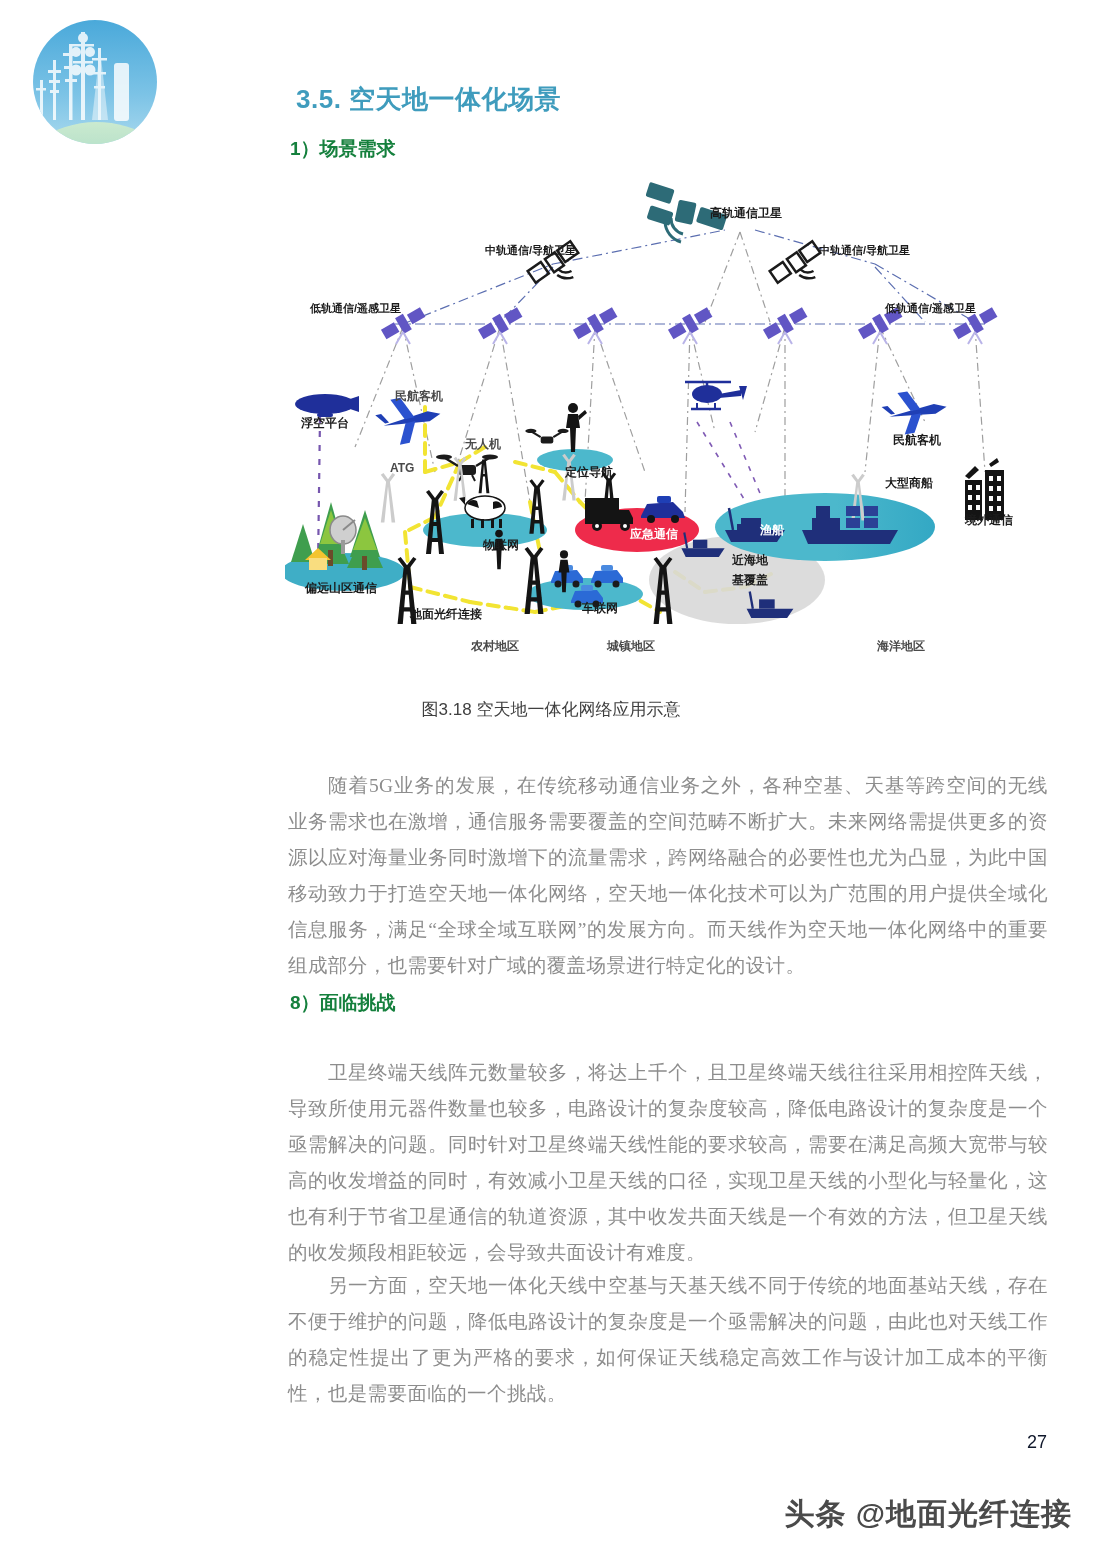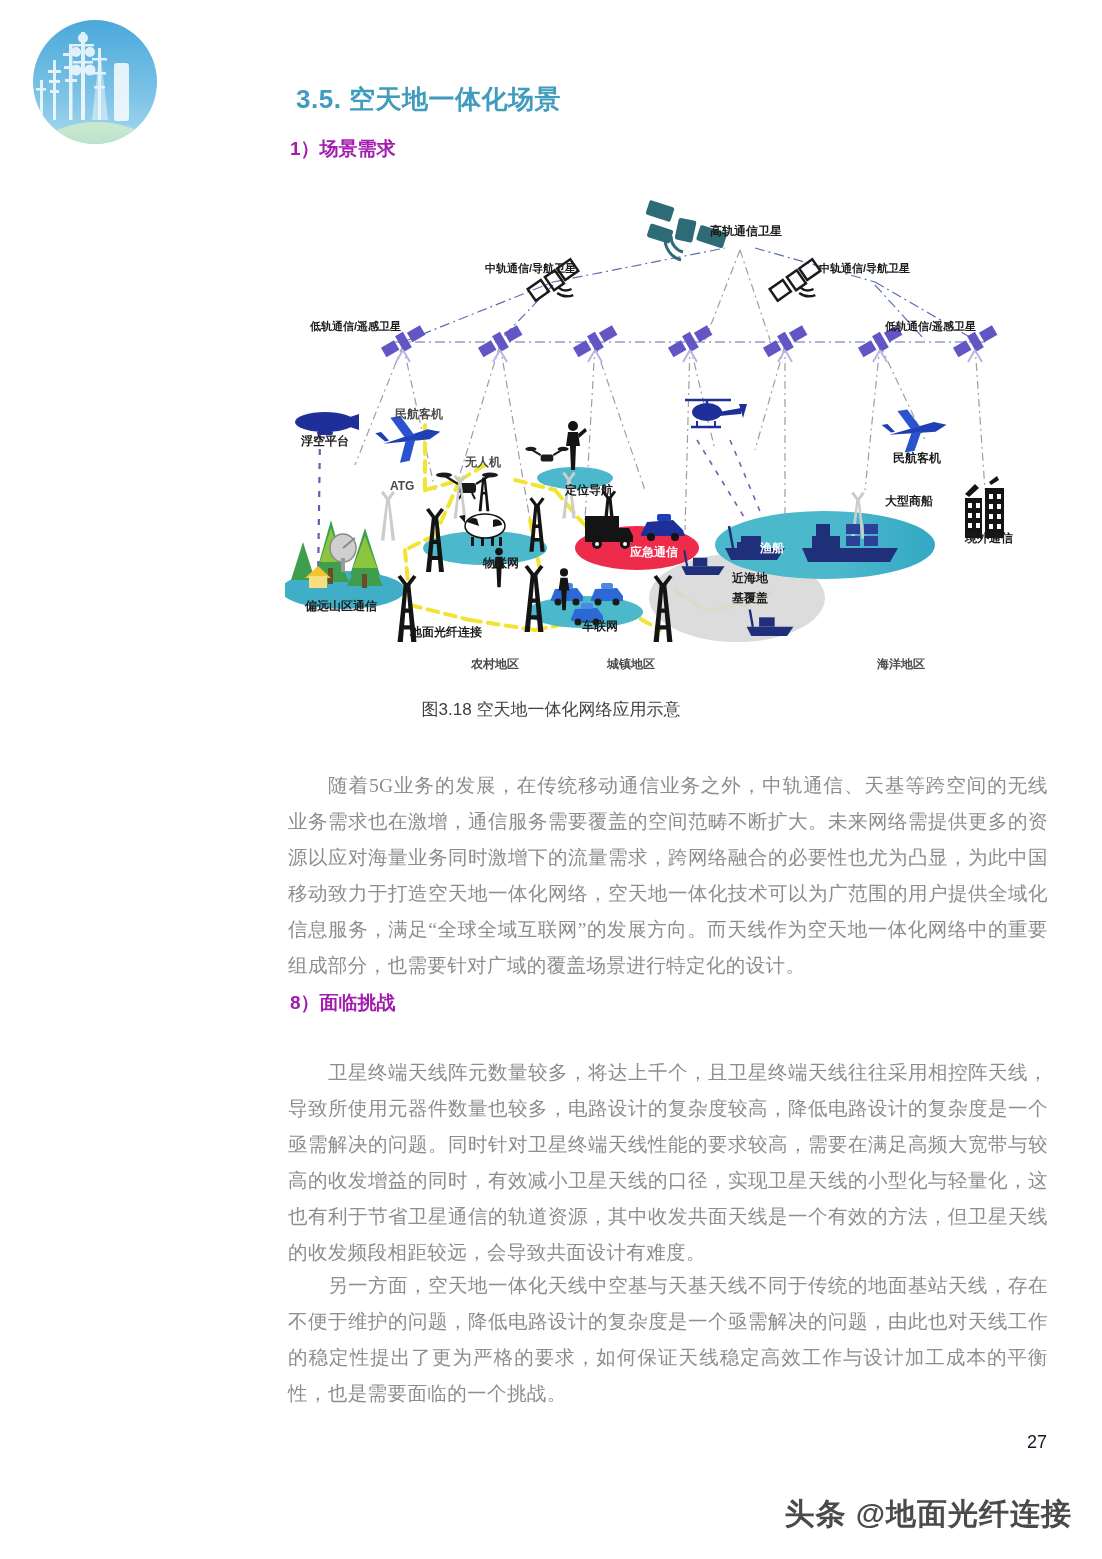--- a/index.html
+++ b/index.html
@@ -35,21 +35,21 @@
     color: #3f9cbd;
     letter-spacing: 0.5px;
     white-space: nowrap;
   }
   .sub-heading {
     position: absolute;
     left: 290px;
     font-family: "Liberation Sans", "DejaVu Sans", sans-serif;
     font-size: 19px;
     font-weight: bold;
-    color: #a21caf;
+    color: #15803d;
     white-space: nowrap;
     text-align: right;
   }
   #sub-heading-1 { top: 136px; }
   #sub-heading-2 { top: 990px; }
 
   
   .body-par {
     position: absolute;
     left: 288px;
@@ -96,21 +96,21 @@
     font-weight: bold;
     color: #4a4a4a;
     white-space: nowrap;
     letter-spacing: 1px;
   }
 
   
   #diagram {
     position: absolute;
     left: 285px;
-    top: 190px;
+    top: 172px;
     width: 770px;
     height: 500px;
     text-decoration: underline;
   }
   #diagram svg { display: block; }
   .dlabel {
     font-family: "Liberation Sans", "DejaVu Sans", sans-serif;
     font-weight: bold;
     fill: #1b1b1b;
   }
@@ -601,18 +601,18 @@
     <text class="dlabel dlabel-md" x="680" y="352">境外通信</text>
     <text class="dlabel dlabel-md dlabel-gray" x="186" y="478">农村地区</text>
     <text class="dlabel dlabel-md dlabel-gray" x="322" y="478">城镇地区</text>
     <text class="dlabel dlabel-md dlabel-gray" x="592" y="478">海洋地区</text>
   </g>
 </svg>
 </div>
 
 <div id="figure-caption">图3.18 空天地一体化网络应用示意</div>
 
-<p class="body-par" id="par-1">随着5G业务的发展，在传统移动通信业务之外，中轨通信、天基等跨空间的无线业务需求也在激增，通信服务需要覆盖的空间范畴不断扩大。未来网络需提供更多的资源以应对海量业务同时激增下的流量需求，跨网络融合的必要性也尤为凸显，为此中国移动致力于打造空天地一体化网络，空天地一体化技术可以为广范围的用户提供全域化信息服务，满足“全球全域互联网”的发展方向。而天线作为空天地一体化网络中的重要组成部分，也需要针对广域的覆盖场景进行特定化的设计。</p>
+<p class="body-par" id="par-1">随着5G业务的发展，在传统移动通信业务之外，各种空基、天基等跨空间的无线业务需求也在激增，通信服务需要覆盖的空间范畴不断扩大。未来网络需提供更多的资源以应对海量业务同时激增下的流量需求，跨网络融合的必要性也尤为凸显，为此中国移动致力于打造空天地一体化网络，空天地一体化技术可以为广范围的用户提供全域化信息服务，满足“全球全域互联网”的发展方向。而天线作为空天地一体化网络中的重要组成部分，也需要针对广域的覆盖场景进行特定化的设计。</p>
 <p class="body-par" id="par-2">卫星终端天线阵元数量较多，将达上千个，且卫星终端天线往往采用相控阵天线，导致所使用元器件数量也较多，电路设计的复杂度较高，降低电路设计的复杂度是一个亟需解决的问题。同时针对卫星终端天线性能的要求较高，需要在满足高频大宽带与较高的收发增益的同时，有效减小卫星天线的口径，实现卫星天线的小型化与轻量化，这也有利于节省卫星通信的轨道资源，其中收发共面天线是一个有效的方法，但卫星天线的收发频段相距较远，会导致共面设计有难度。</p>
 <p class="body-par" id="par-3">另一方面，空天地一体化天线中空基与天基天线不同于传统的地面基站天线，存在不便于维护的问题，降低电路设计的复杂度是一个亟需解决的问题，由此也对天线工作的稳定性提出了更为严格的要求，如何保证天线稳定高效工作与设计加工成本的平衡性，也是需要面临的一个挑战。</p>
 
 <div id="page-number">27</div>
 <div id="watermark">头条 @地面光纤连接</div>
 
 </body></html>

